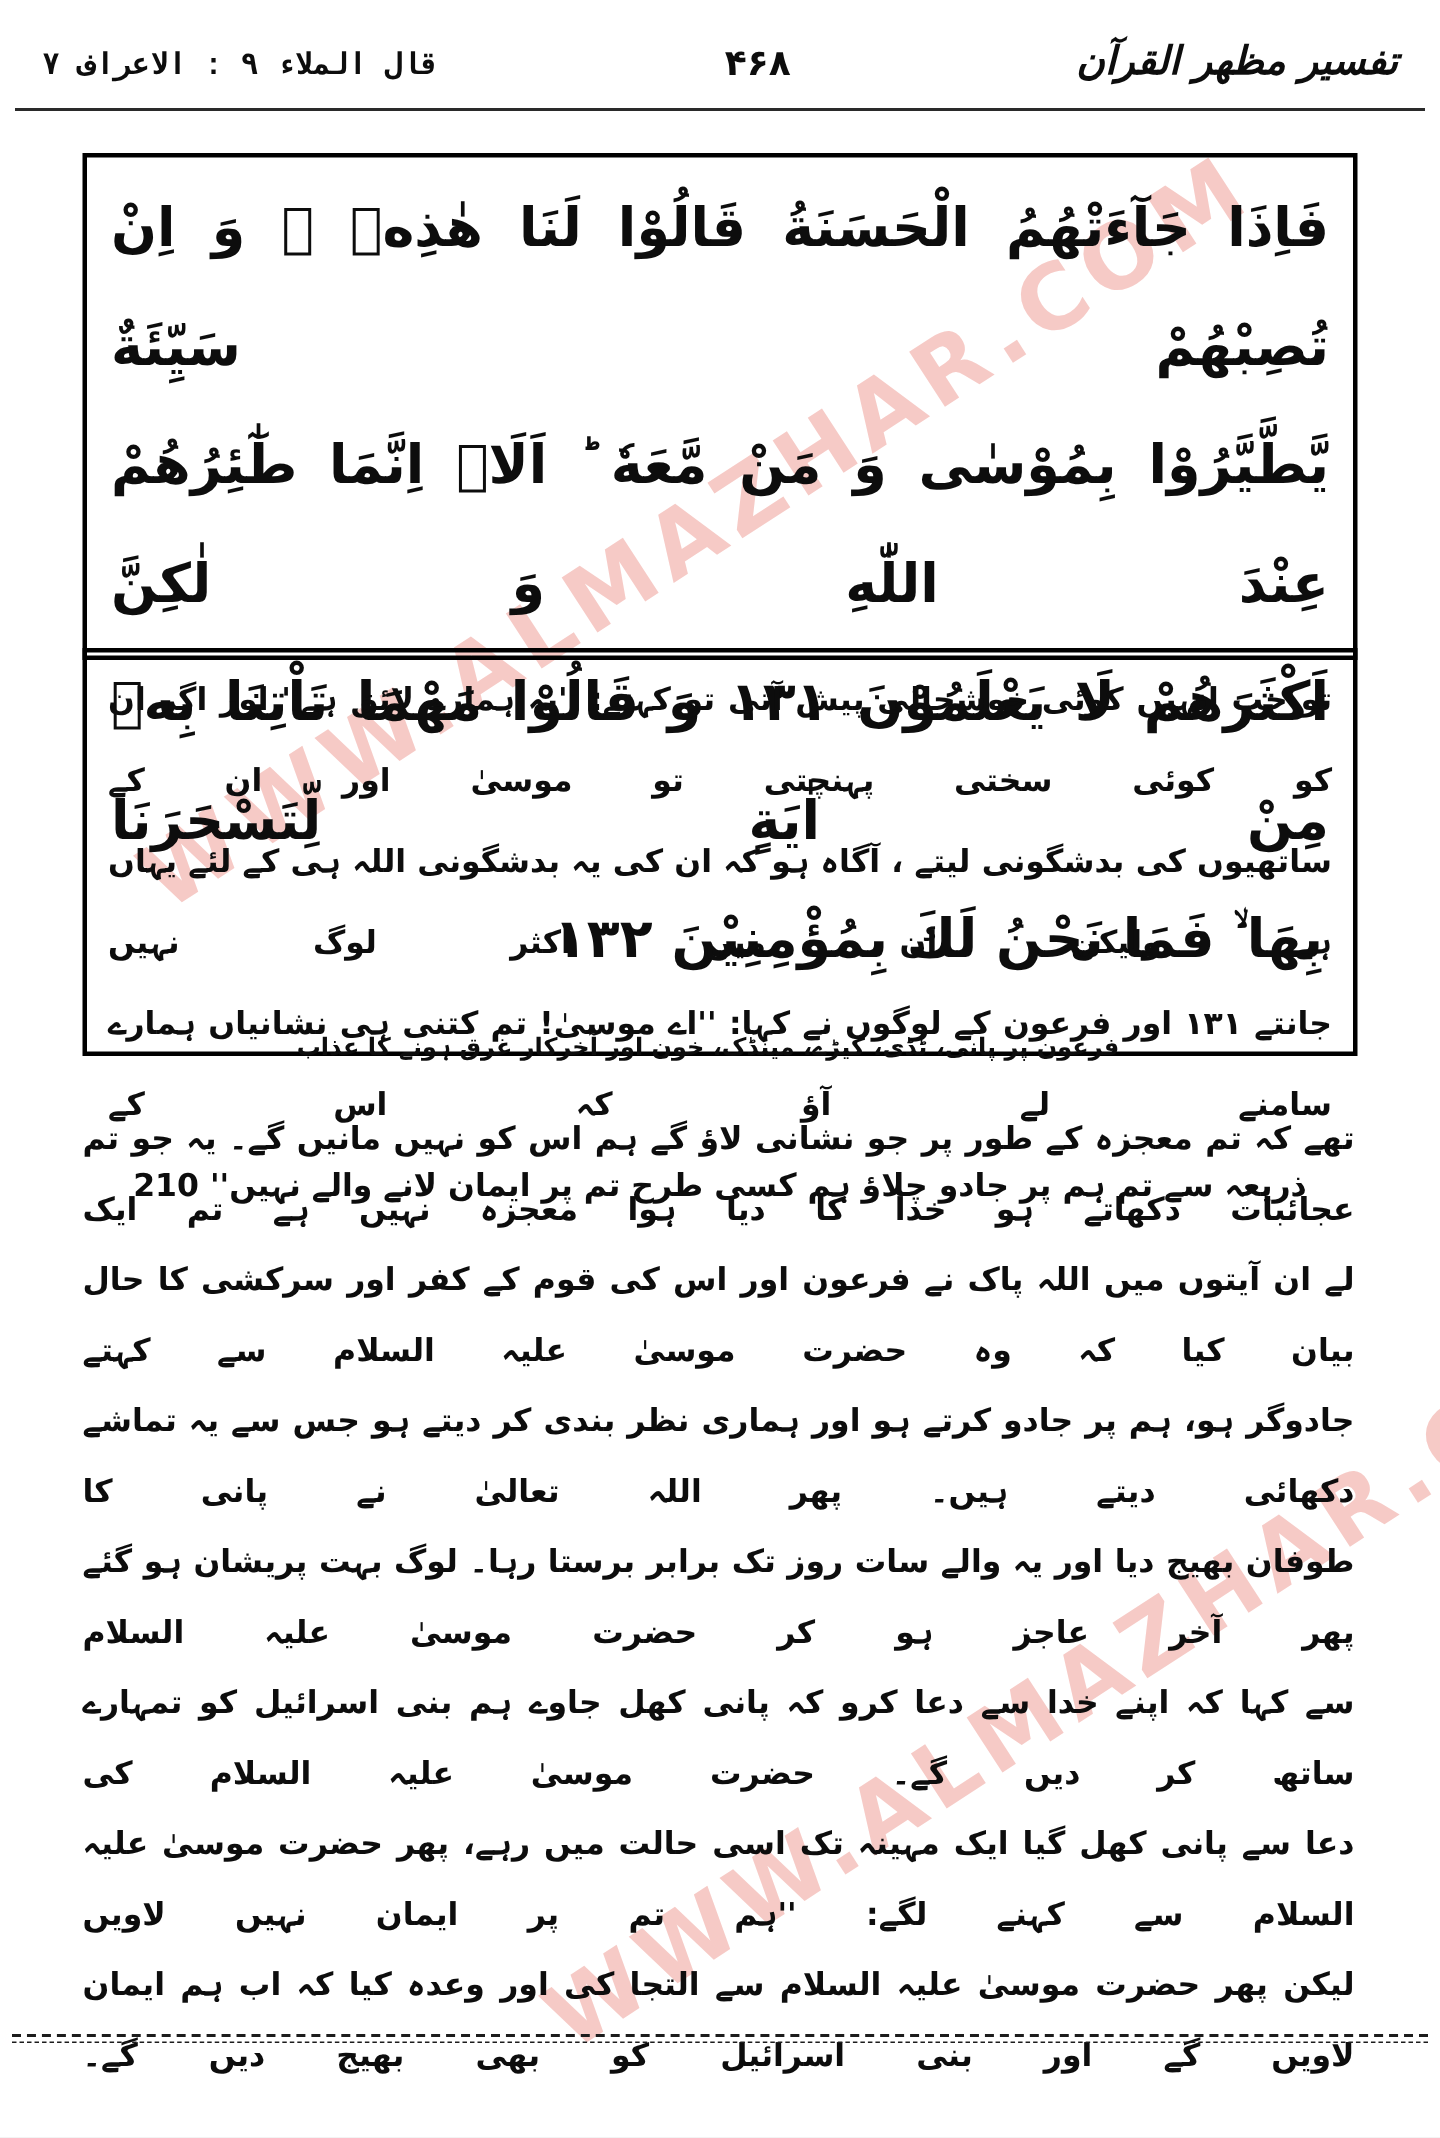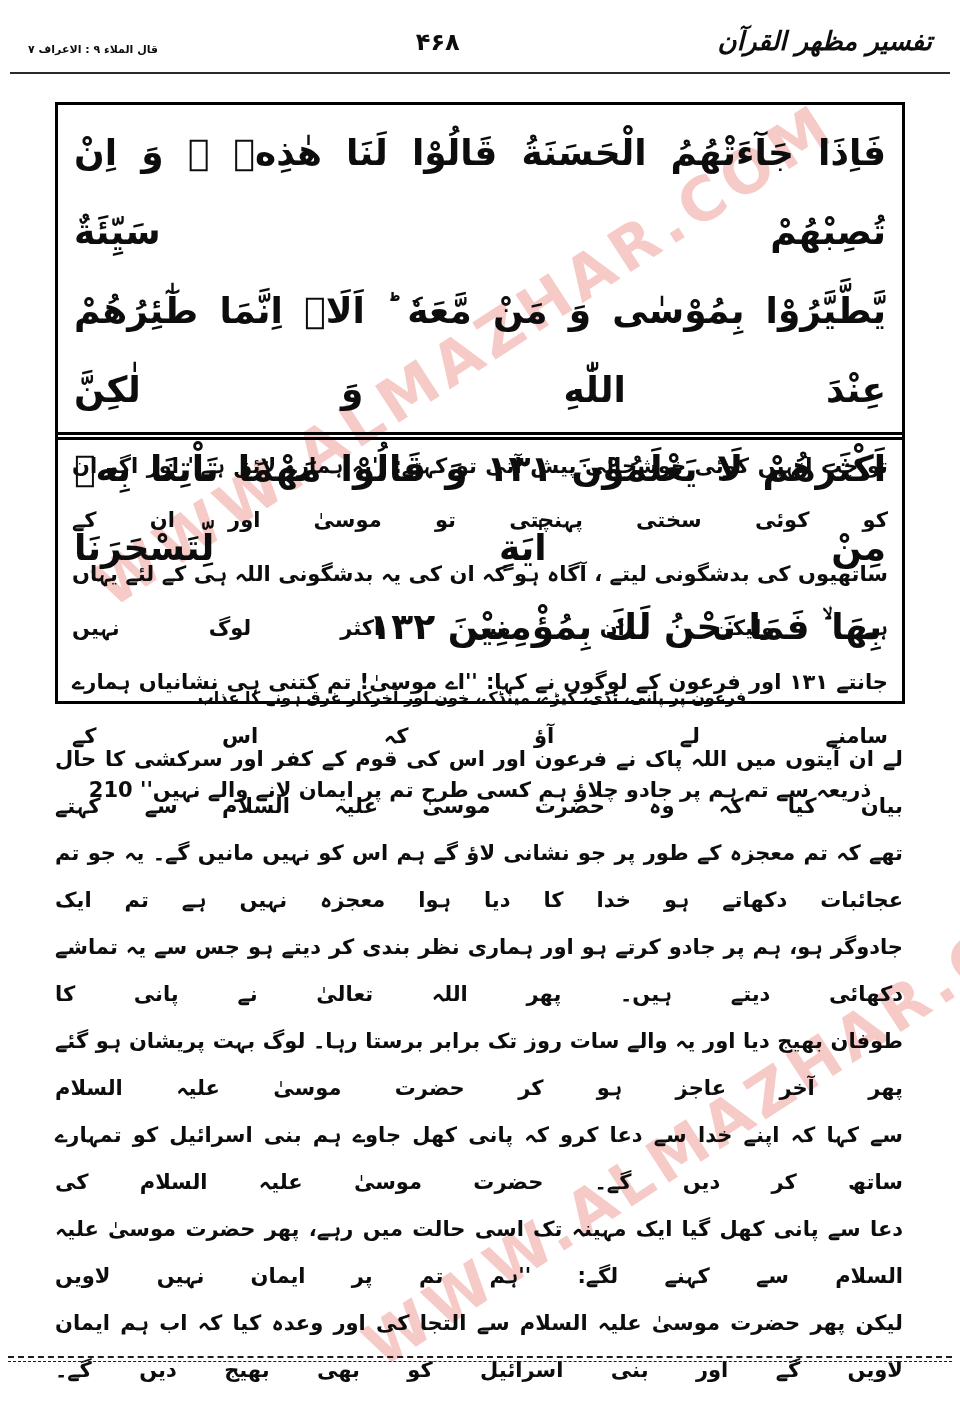--- a/index.html
+++ b/index.html
@@ -13,21 +13,21 @@
     direction:rtl;
     overflow:hidden;
   }
   
   .header{
     position:absolute;top:26px;right:28px;left:28px;
     display:flex;align-items:flex-end;justify-content:space-between;
   }
   .header .h-right{font-size:26px;font-weight:bold;font-style:italic;}
   .header .h-center{font-size:24px;font-weight:bold;letter-spacing:2px;text-align:right;}
-  .header .h-left{font-size:11px;font-weight:bold;}
+  .header .h-left{font-size:20px;font-weight:bold;font-family:Liberation Mono, monospace;}
   .header-rule{
     position:absolute;top:72px;right:10px;left:10px;
     border-top:2px solid #2a2a2a;
   }
   
   .quran-box{
     position:absolute;top:86px;right:55px;
     width:850px;height:338px;box-sizing:border-box;
     border:3px solid #000;
     padding:8px 16px 4px 16px;
@@ -110,22 +110,22 @@
   <div class="trans-box">
     <div class="trans-line">تو جب انہیں کوئی خوشحالی پیش آتی تو کہتے: ''یہ ہمارے لائق ہے'' اور اگر ان کو کوئی سختی پہنچتی تو موسیٰ اور ان کے</div>
     <div class="trans-line">ساتھیوں کی بدشگونی لیتے ، آگاہ ہو کہ ان کی یہ بدشگونی اللہ ہی کے لئے یہاں ہے ولیکن ان میں اکثر لوگ نہیں</div>
     <div class="trans-line">جانتے ۱۳۱ اور فرعون کے لوگوں نے کہا: ''اے موسیٰ! تم کتنی ہی نشانیاں ہمارے سامنے لے آؤ کہ اس کے</div>
     <div class="trans-line last">ذریعہ سے تم ہم پر جادو چلاؤ ہم کسی طرح تم پر ایمان لانے والے نہیں'' 210</div>
   </div>
 
   <div class="section-heading">فرعون پر پانی، ٹڈی، کیڑے، مینڈک، خون اور آخرکار غرق ہونے کا عذاب</div>
 
   <div class="body-text">
+    <div class="body-line">تھے کہ تم معجزہ کے طور پر جو نشانی لاؤ گے ہم اس کو نہیں مانیں گے۔ یہ جو تم عجائبات دکھاتے ہو خدا کا دیا ہوا معجزہ نہیں ہے تم ایک</div>
     <div class="body-line">لے ان آیتوں میں اللہ پاک نے فرعون اور اس کی قوم کے کفر اور سرکشی کا حال بیان کیا کہ وہ حضرت موسیٰ علیہ السلام سے کہتے</div>
-    <div class="body-line">تھے کہ تم معجزہ کے طور پر جو نشانی لاؤ گے ہم اس کو نہیں مانیں گے۔ یہ جو تم عجائبات دکھاتے ہو خدا کا دیا ہوا معجزہ نہیں ہے تم ایک</div>
     <div class="body-line">جادوگر ہو، ہم پر جادو کرتے ہو اور ہماری نظر بندی کر دیتے ہو جس سے یہ تماشے دکھائی دیتے ہیں۔ پھر اللہ تعالیٰ نے پانی کا</div>
     <div class="body-line">طوفان بھیج دیا اور یہ والے سات روز تک برابر برستا رہا۔ لوگ بہت پریشان ہو گئے پھر آخر عاجز ہو کر حضرت موسیٰ علیہ السلام</div>
     <div class="body-line">سے کہا کہ اپنے خدا سے دعا کرو کہ پانی کھل جاوے ہم بنی اسرائیل کو تمہارے ساتھ کر دیں گے۔ حضرت موسیٰ علیہ السلام کی</div>
     <div class="body-line">دعا سے پانی کھل گیا ایک مہینہ تک اسی حالت میں رہے، پھر حضرت موسیٰ علیہ السلام سے کہنے لگے: ''ہم تم پر ایمان نہیں لاویں</div>
     <div class="body-line">لیکن پھر حضرت موسیٰ علیہ السلام سے التجا کی اور وعدہ کیا کہ اب ہم ایمان لاویں گے اور بنی اسرائیل کو بھی بھیج دیں گے۔</div>
 
   </div>
 
   <div class="footer-rule"></div>
   <div class="footer-text">منزل ۲</div>

